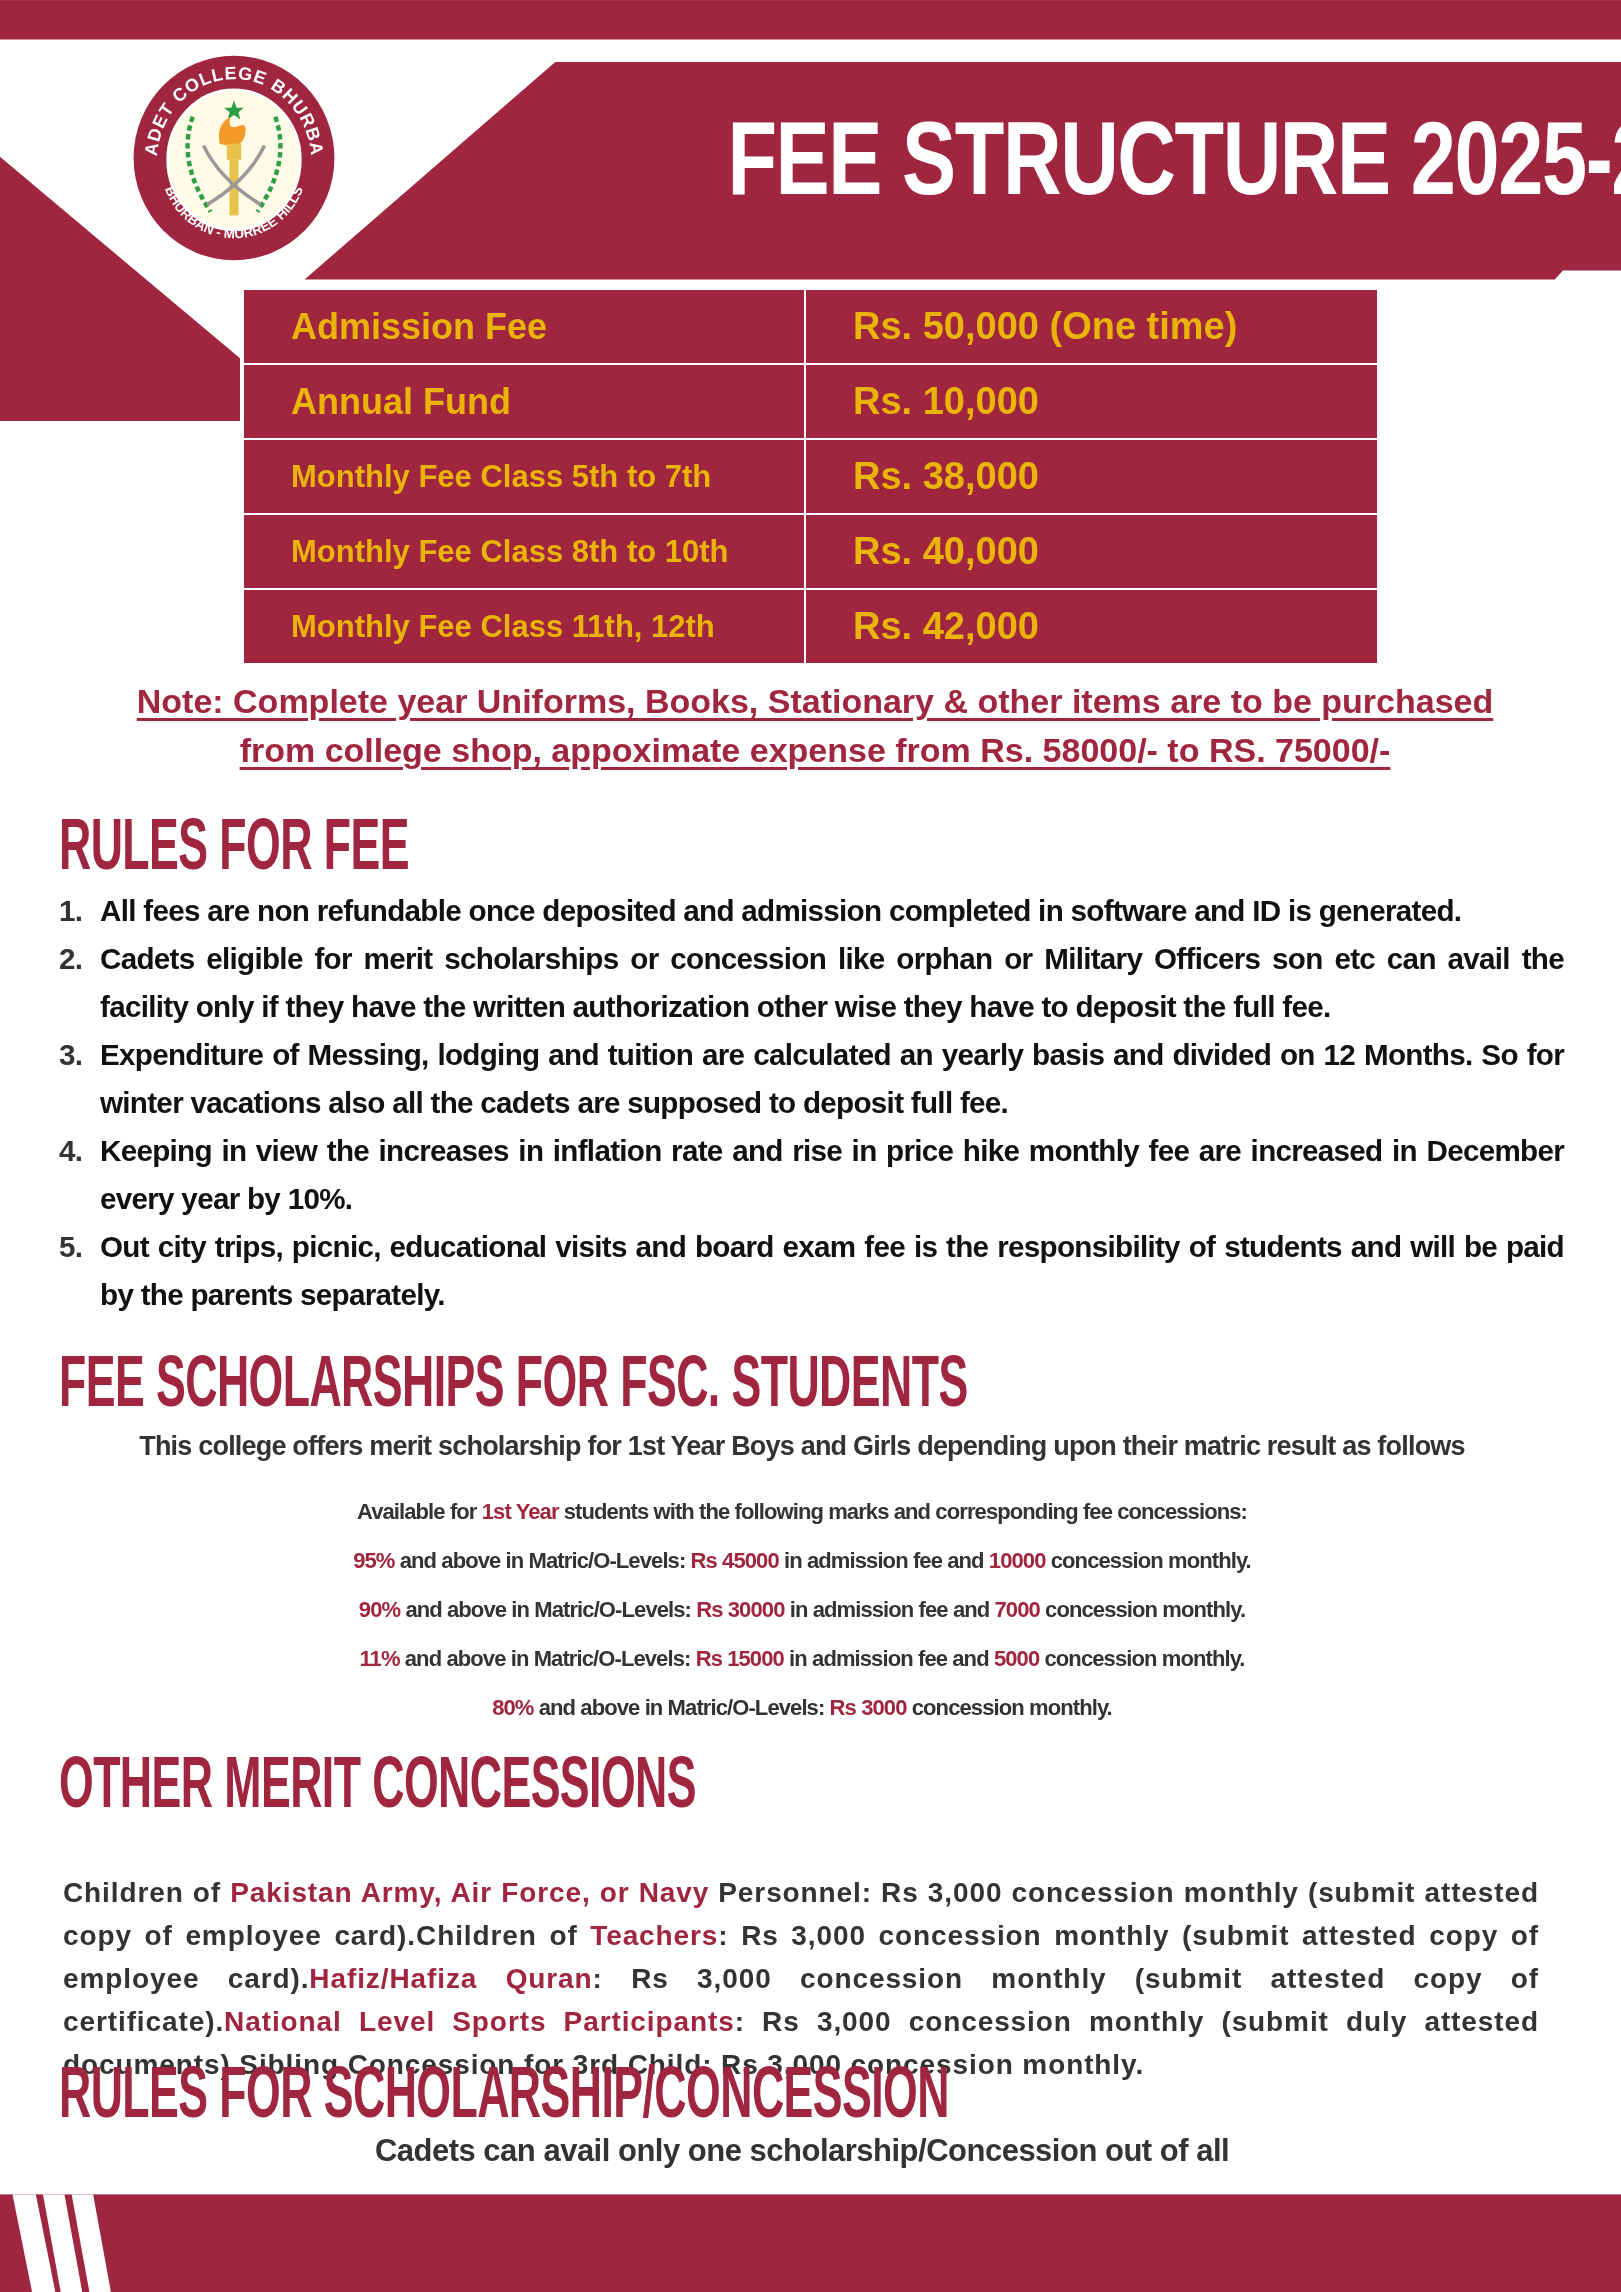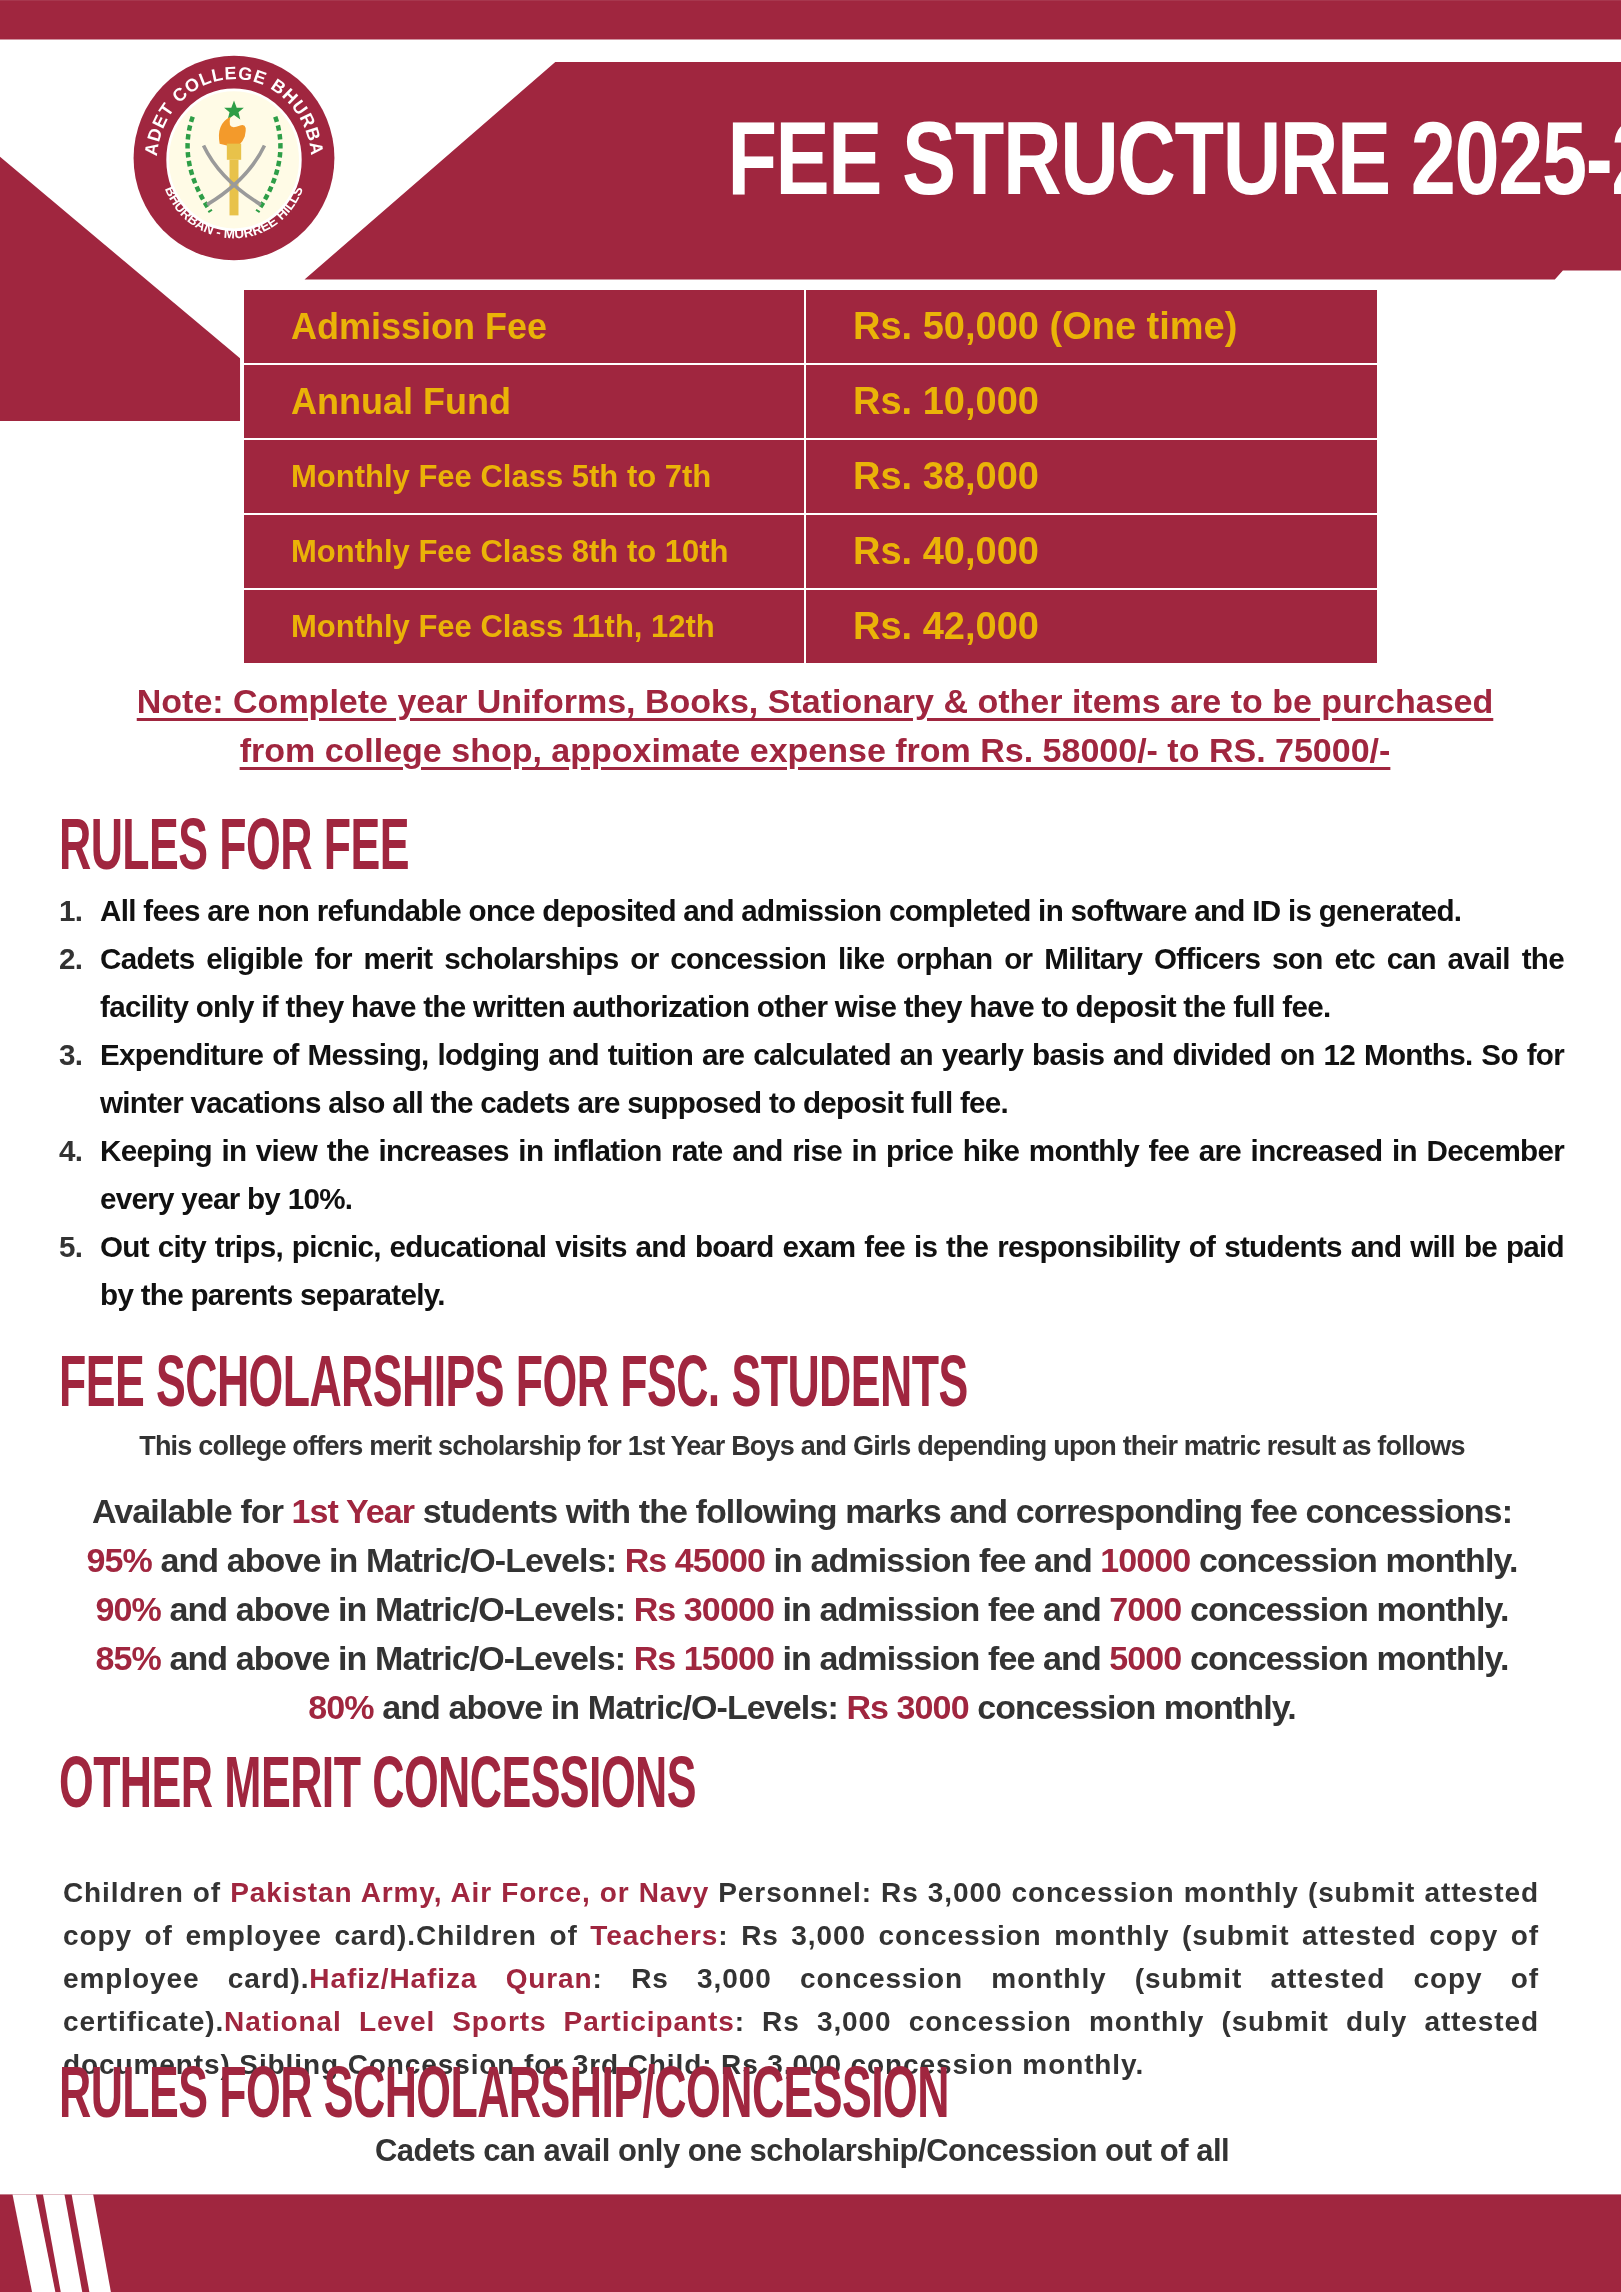--- a/index.html
+++ b/index.html
@@ -20,21 +20,21 @@
   .note { position: absolute; left: 54px; top: 677px; width: 1522px; text-align: center; color: #A0263F;
     font-weight: bold; font-size: 34px; line-height: 49px; text-decoration: underline; text-underline-offset: 5.4px; }
   .section-title { position: absolute; left: 59px; color: #A0263F; font-weight: bold; font-size: 72px;
     line-height: 1; transform: scaleX(0.62); transform-origin: left center; white-space: nowrap; letter-spacing: -0.9px; }
   .rules { position: absolute; left: 59px; top: 887px; width: 1505px; margin: 0; padding: 0; list-style: none; }
   .rules li { position: relative; padding-left: 41px; font-weight: bold; color: #111; font-size: 29.6px;
     line-height: 48px; letter-spacing: -0.7px; text-align: justify; }
   .rules li .num { position: absolute; left: 0; top: 0; color: #333; }
   .para { position: absolute; left: 63px; width: 1478px; font-weight: bold; color: #333; text-align: center; }
   .hl { color: #A0263F; }
-  .sch-line { font-size: 34px; line-height: 49px; letter-spacing: -0.9px; white-space: nowrap; }
+  .sch-line { font-size: 22px; line-height: 49px; letter-spacing: -0.9px; white-space: nowrap; }
   .other { position: absolute; left: 63px; top: 1827px; width: 1476px; font-weight: bold; color: #333;
     font-size: 28px; line-height: 43px; text-align: justify; letter-spacing: 0.9px; margin-top: 44px; }
 </style>
 </head>
 <body>
 
 <svg id="decor" viewBox="0 0 1811 2560" xmlns="http://www.w3.org/2000/svg">
   <rect x="0" y="0" width="1811" height="44" fill="#A0263F"></rect>
   <polygon points="620,69 1811,69 1811,302 1745,302 1736,312 340,312" fill="#A0263F"></polygon>
   <polygon points="0,175 268,400 268,470 0,470" fill="#A0263F"></polygon>
@@ -120,21 +120,21 @@
 <div class="para" style="top:1431px; font-size:27px; letter-spacing:-0.8px; white-space:nowrap;">This college offers merit scholarship for 1st Year Boys and Girls depending upon their matric result as follows</div>
 <div class="para" style="top:1487px;">
   <div class="sch-line">
     <span>Available for</span>
     <span class="hl">1st Year</span>
     <span>students with the following marks and corresponding fee concessions:</span>
   </div>
   <div id="tiers">
       <div class="sch-line"><span class="hl">95%</span> <span>and above in Matric/O-Levels:</span> <span class="hl">Rs 45000</span> <span>in admission fee and</span> <span class="hl">10000</span> <span>concession monthly.</span> </div>
       <div class="sch-line"><span class="hl">90%</span> <span>and above in Matric/O-Levels:</span> <span class="hl">Rs 30000</span> <span>in admission fee and</span> <span class="hl">7000</span> <span>concession monthly.</span> </div>
-      <div class="sch-line"><span class="hl">85%</span> <span>and above in Matric/O-Levels:</span> <span class="hl">Rs 15000</span> <span>in admission fee and</span> <span class="hl">5000</span> <span>concession monthly.</span> </div>
+      <div class="sch-line"><span class="hl">11%</span> <span>and above in Matric/O-Levels:</span> <span class="hl">Rs 15000</span> <span>in admission fee and</span> <span class="hl">5000</span> <span>concession monthly.</span> </div>
       <div class="sch-line"><span class="hl">80%</span> <span>and above in Matric/O-Levels:</span> <span class="hl">Rs 3000</span> <span>concession monthly.</span> </div>
     </div>
 </div>
 
 <div class="section-title" style="top:1746px;">OTHER MERIT CONCESSIONS</div>
 <div class="other" id="other-text"><span>Children of </span><span class="hl">Pakistan Army, Air Force, or Navy</span><span> Personnel: Rs 3,000 concession monthly (submit attested copy of employee card).Children of </span><span class="hl">Teachers</span><span>: Rs 3,000 concession monthly (submit attested copy of employee card).</span><span class="hl">Hafiz/Hafiza Quran</span><span>: Rs 3,000 concession monthly (submit attested copy of certificate).</span><span class="hl">National Level Sports Participants</span><span>: Rs 3,000 concession monthly (submit duly attested documents).Sibling Concession for 3rd Child: Rs 3,000 concession monthly.</span></div>
 
 <div class="section-title" style="top:2056px;">RULES FOR SCHOLARSHIP/CONCESSION</div>
 <div class="para" style="top:2133px; font-size:31px; letter-spacing:-0.5px;">Cadets can avail only one scholarship/Concession out of all</div>
 

